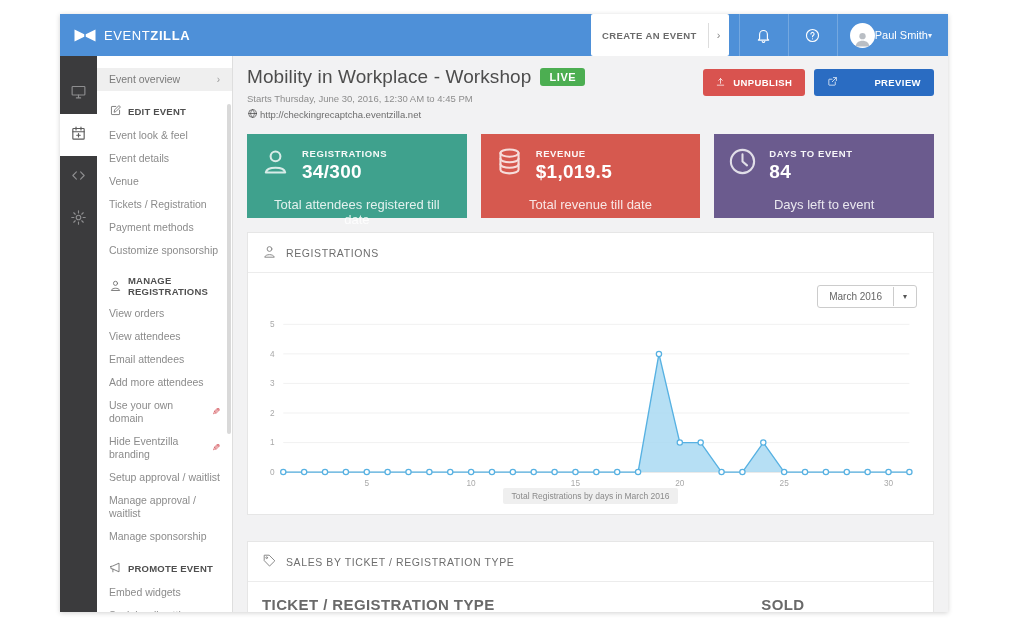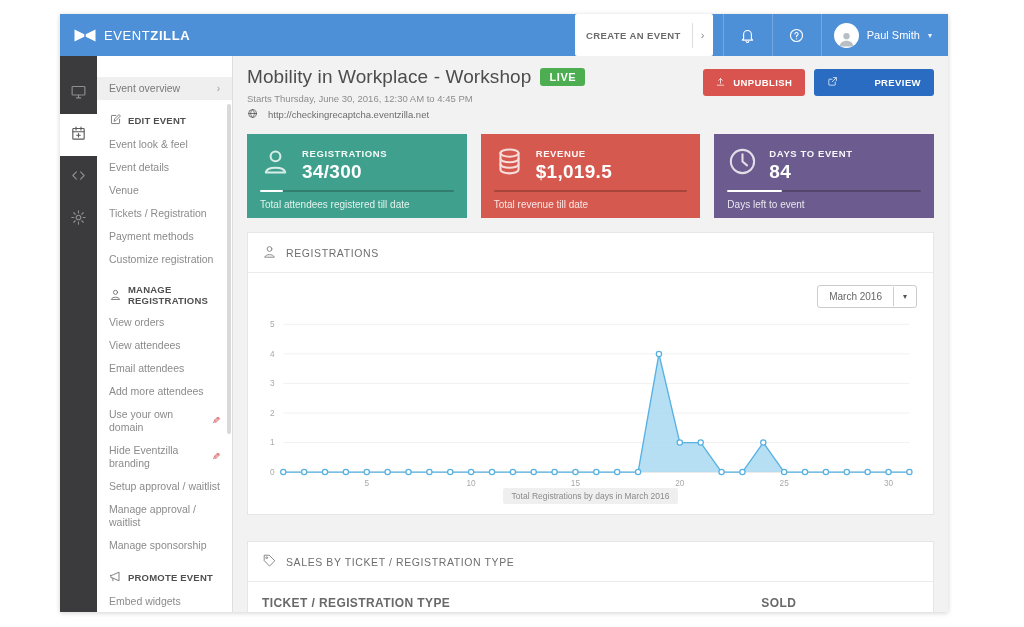--- a/index.html
+++ b/index.html
@@ -15,94 +15,94 @@
   .brand-name{font-size:13px;letter-spacing:.6px;white-space:nowrap;}
   .brand-name b{font-weight:bold;}
   .top-right{margin-left:auto;display:flex;align-items:stretch;height:100%;}
   .create-btn{align-self:center;background:#fff;border-radius:2px;display:flex;align-items:center;
        height:42px;margin-right:10px;color:#6b6b6b;font-size:9.5px;letter-spacing:.4px;cursor:pointer;}
   .create-btn .txt{padding:0 11px;font-weight:bold;}
   .create-btn .chev{border-left:1px solid #ddd;padding:0 8px;color:#888;font-size:11px;line-height:25px;}
   .top-icon{width:48px;display:flex;align-items:center;justify-content:center;
        border-left:1px solid rgba(255,255,255,.22);cursor:pointer;}
   .top-icon svg{width:17px;height:17px;}
-  .user{display:flex;align-items:center;gap:8px;padding:0 16px 0 12px;
+  .user{display:flex;align-items:center;padding:0 16px 0 12px;
        border-left:1px solid rgba(255,255,255,.22);cursor:pointer;}
   .avatar{width:25px;height:25px;border-radius:50%;background:#fff;color:#b9bec4;
        display:flex;align-items:flex-end;justify-content:center;overflow:hidden;}
   .avatar svg{width:19px;height:19px;}
   .user-name{font-size:11px;white-space:nowrap;}
   .user .caret{font-size:8px;opacity:.9;}
 
   
   .appbody{display:flex;flex:1;min-height:0;}
   .rail{flex:0 0 37px;background:#3b3b3d;display:flex;flex-direction:column;padding-top:16px;}
   .rail-item{height:42px;display:flex;align-items:center;justify-content:center;color:#8e8e90;cursor:pointer;}
   .rail-item.active{background:#fff;color:#5a5a5a;}
   .rail-item svg{width:17px;height:17px;}
 
-  .sidebar{flex:0 0 135px;background:#fff;border-right:1px solid #dedede;padding:21px 0 0;
+  .sidebar{flex:0 0 135px;background:#fff;border-right:1px solid #dedede;padding:12px 0 0;
        font-size:10.5px;color:#8b8b8b;overflow:hidden;position:relative;}
   .side-item{padding:5px 12px;display:flex;align-items:center;gap:4px;cursor:pointer;line-height:13px;}
   .side-item.active{background:#efefef;color:#7a7a7a;}
   .side-item .chev{margin-left:auto;color:#9a9a9a;font-size:10px;}
   .side-item .pencil{color:#d0454c;font-size:10px;line-height:10px;transform:scaleX(-1);}
   .side-header{padding:13px 12px 5px;display:flex;align-items:center;gap:6px;color:#4f4f4f;
        font-weight:bold;font-size:9.5px;letter-spacing:.2px;}
   .side-header svg{width:13px;height:13px;color:#6e6e6e;flex:0 0 13px;}
   .side-scroll{position:absolute;right:1px;top:48px;width:4px;height:330px;background:#d9d9d9;border-radius:2px;}
 
   .main{flex:1;min-width:0;background:#f2f2f3;padding:10px 14px 0;display:flex;flex-direction:column;overflow:hidden;}
 
   
   .page-head{display:flex;align-items:flex-start;}
   .title-row{display:flex;align-items:center;gap:9px;}
   .page-title{margin:0;font-size:19px;font-weight:400;color:#4d4d4d;letter-spacing:.1px;}
   .live{background:#4cae51;color:#fff;font-size:11px;font-weight:bold;padding:3px 9px;
        border-radius:3px;letter-spacing:.6px;}
   .sub{font-size:9.5px;color:#8d8d8d;margin-top:5px;}
-  .url-row{display:flex;align-items:center;gap:10px;font-size:9.5px;color:#6d6d6d;margin-top:4px;}
+  .url-row{display:flex;align-items:center;gap:2px;font-size:9.5px;color:#6d6d6d;margin-top:4px;}
   .url-row svg{width:11px;height:11px;color:#4a4a4a;}
   .head-btns{margin-left:auto;display:flex;gap:9px;padding-top:3px;}
   .btn{display:flex;align-items:center;gap:7px;font-size:9.5px;font-weight:bold;color:#fff;
        padding:7px 13px;border-radius:3px;letter-spacing:.4px;cursor:pointer;white-space:nowrap;}
   .btn svg{width:11px;height:11px;}
   .btn.unpublish{background:#d9534f;padding-left:12px;}
   .btn.preview{background:#2a6cc2;gap:36px;}
 
   
   .cards{display:flex;gap:14px;margin-top:13px;}
   .card{flex:1;color:#fff;padding:12px 13px 8px;height:84px;box-sizing:border-box;
        display:flex;flex-direction:column;}
   .card-top{display:flex;align-items:flex-start;gap:11px;}
   .card-icon svg{width:31px;height:31px;opacity:.8;}
   .card-label{font-size:9.5px;font-weight:bold;letter-spacing:.6px;opacity:.95;margin-top:2px;}
   .card-value{font-size:19px;font-weight:bold;margin-top:2px;letter-spacing:.3px;}
   .prog{height:3px;background:rgba(0,0,0,.22);margin-top:7px;border-radius:2px;position:relative;}
   .prog-fill{position:absolute;left:0;top:0;bottom:0;background:#fff;border-radius:2px;}
-  .card-caption{font-size:10px;margin-top:7px;opacity:.85;}
+  .card-caption{font-size:13px;margin-top:7px;opacity:.85;text-align:center;}
 
   
   .panel{background:#fff;border:1px solid #e6e6e6;margin-top:14px;}
   .panel-head{display:flex;align-items:center;gap:9px;padding:11px 14px;border-bottom:1px solid #ececec;
        color:#6e6e6e;font-size:10.5px;letter-spacing:.6px;}
   .panel-head svg{width:15px;height:15px;color:#8a8a8a;}
 
   .reg-toolbar{display:flex;justify-content:flex-end;padding:12px 16px 0;}
   .dropdown{display:flex;align-items:center;border:1px solid #ccc;border-radius:3px;background:#fff;
        color:#666;font-size:10px;cursor:pointer;}
   .dropdown .val{padding:5px 11px;}
   .dropdown .dd-caret{border-left:1px solid #ccc;padding:5px 9px;font-size:8px;color:#555;}
   .chart-wrap{padding:0 10px;}
   #chart{display:block;width:100%;height:196px;}
   .chart-caption{width:max-content;margin:-16px auto 10px;background:#efefef;color:#8a8a8a;
        font-size:8.5px;padding:3px 9px;border-radius:2px;position:relative;}
 
   .sales-panel{margin-top:26px;flex:0 0 auto;}
-  .sales-row{display:flex;padding:14px 14px;font-size:12px;font-weight:bold;color:#696969;
+  .sales-row{display:flex;padding:14px 14px;font-size:15px;font-weight:bold;color:#696969;
        letter-spacing:.4px;background:#fff;}
   .sales-col-type{width:76%;}
   .sales-col-sold{flex:1;}
 </style>
 </head>
 <body>
 
 <div class="app">
 
   <div class="topbar">
@@ -195,21 +195,21 @@
           <div class="side-item">
             <span>Venue</span>
           </div>
           <div class="side-item">
             <span>Tickets / Registration</span>
           </div>
           <div class="side-item">
             <span>Payment methods</span>
           </div>
           <div class="side-item">
-            <span>Customize registration</span>
+            <span>Customize sponsorship</span>
           </div>
           <div class="side-header">
             <span><svg viewBox="0 0 24 24" fill="none" stroke="currentColor" stroke-width="1.6" stroke-linecap="round" stroke-linejoin="round">
                 <circle cx="12" cy="8" r="3.8"></circle>
                 <path d="M4.5 20.5c1-4.8 14-4.8 15 0z"></path>
               </svg></span>
             <span>MANAGE REGISTRATIONS</span>
           </div>
           <div class="side-item">
             <span>View orders</span>

